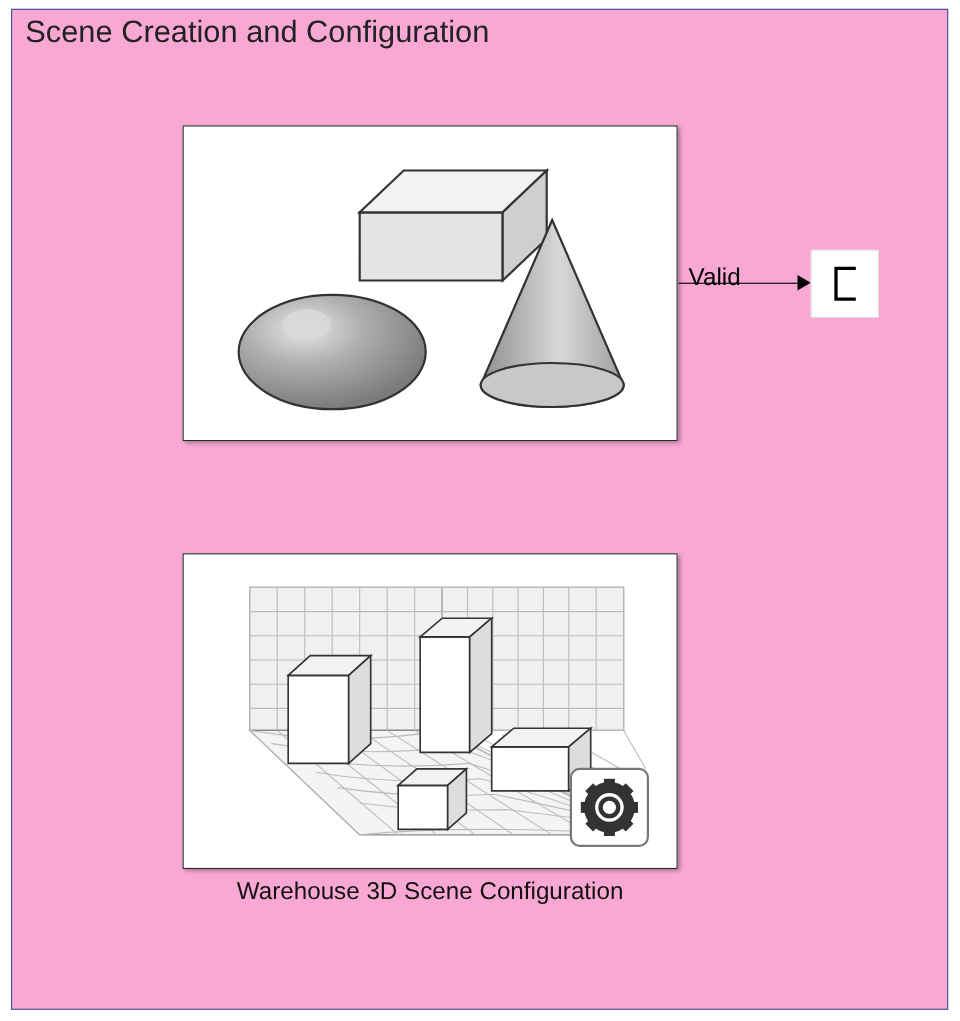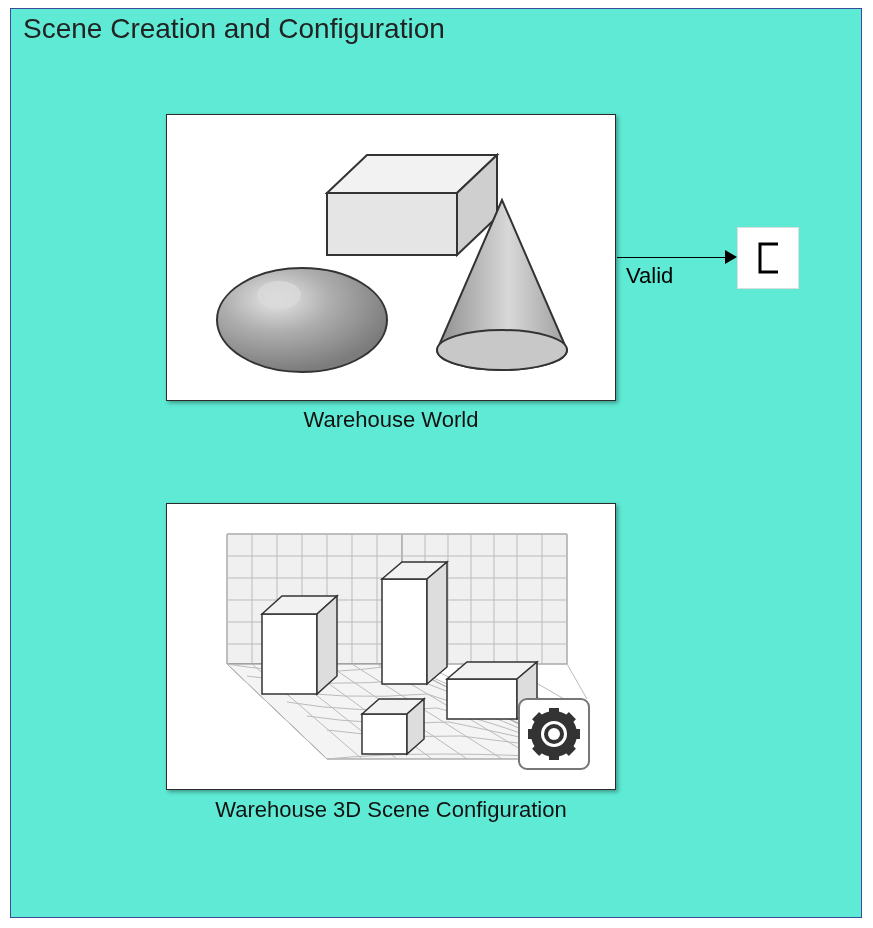--- a/index.html
+++ b/index.html
@@ -10,21 +10,21 @@
     width: 873px;
     height: 928px;
     position: relative;
   }
   .panel {
     position: absolute;
     left: 10px;
     top: 8px;
     width: 852px;
     height: 910px;
-    background: #5eead4;
+    background: #f9a8d4;
     border: 1px solid #3d4b9c;
     box-sizing: border-box;
   }
   .panel-title {
     position: absolute;
     left: 12px;
     top: 4px;
     font-size: 28px;
     color: #222;
   }
@@ -44,21 +44,20 @@
   }
   .connector-line {
     position: absolute;
     height: 1px;
     background: #000;
   }
   .connector-label {
     position: absolute;
     font-size: 22px;
     color: #000;
-    margin-top: 24px;
   }
   .term {
     position: absolute;
     background: #fff;
     border: 1px solid #ddd;
     box-sizing: border-box;
   }
   .arrowhead {
     position: absolute;
     width: 0; height: 0;
@@ -100,21 +99,20 @@
             <stop offset="0%" stop-color="#8e8e8e"></stop>
             <stop offset="55%" stop-color="#d8d8d8"></stop>
             <stop offset="100%" stop-color="#9e9e9e"></stop>
           </linearGradient>
         </defs>
         <path d="M 335 85 L 270 235 A 65 20 0 0 0 400 235 Z" fill="url(#gCone)" stroke="#333" stroke-width="2"></path>
         <ellipse cx="335" cy="235" rx="65" ry="20" fill="#c8c8c8" stroke="#333" stroke-width="2"></ellipse>
       </g>
     </svg>
   </div>
-  <div class="block-label" style="left:155px; top:398px; width:450px;">Warehouse World</div>
 
   <span class="connector-label" style="left:615px; top:230px;">Valid</span>
 
   <div class="connector-line" style="left:606px; top:248px; width:110px;"></div>
   <div class="arrowhead" style="left:714px; top:241px;"></div>
 
   <div class="term" style="left:726px; top:218px; width:62px; height:62px;">
     <svg width="60" height="60" viewBox="0 0 60 60">
       <path d="M 40 16 L 22 16 L 22 44 L 40 44" fill="none" stroke="#000" stroke-width="3"></path>
     </svg>

